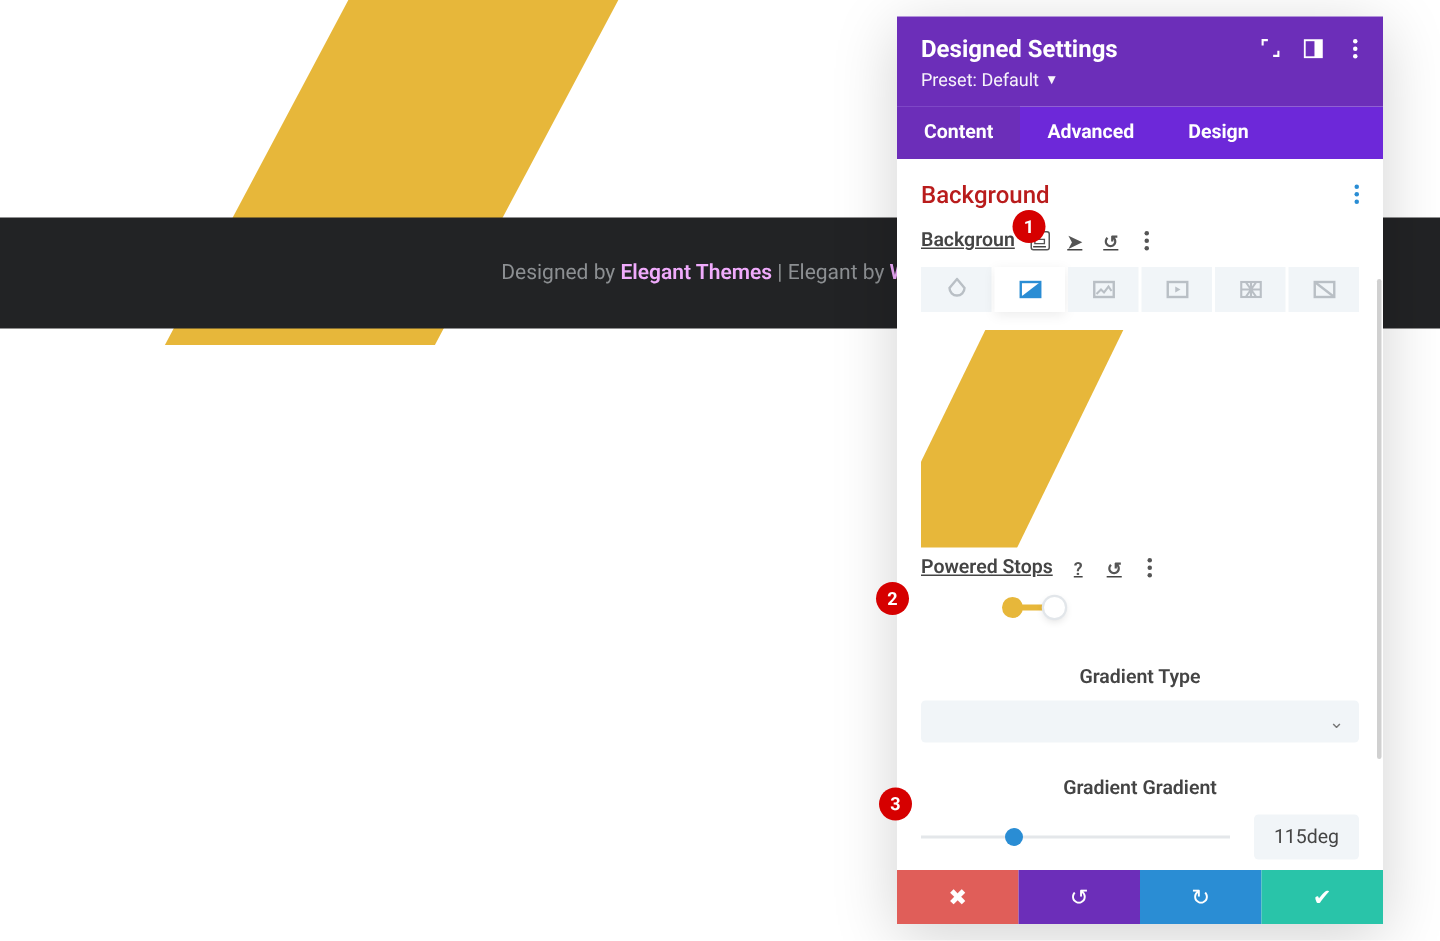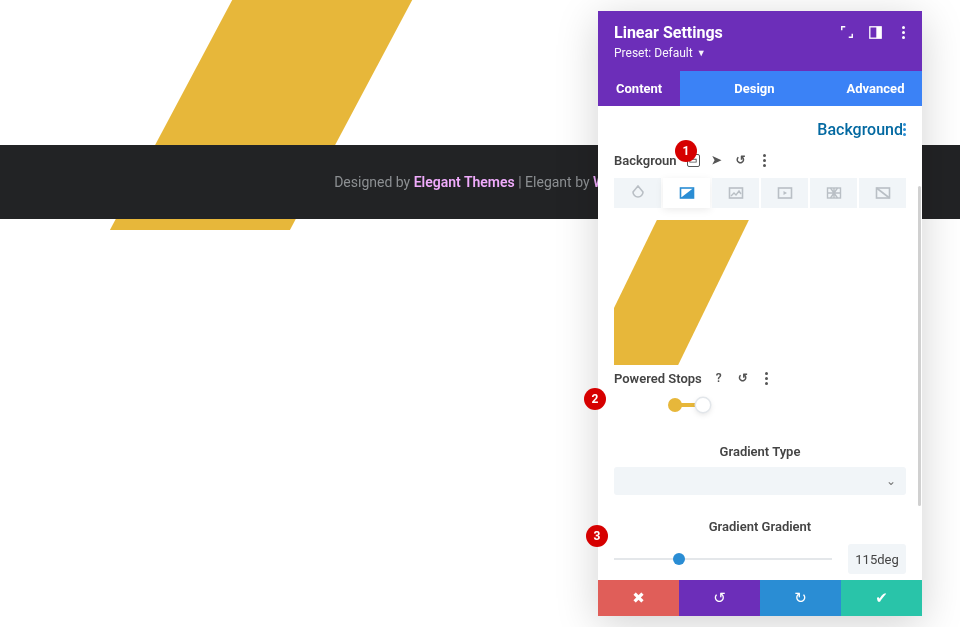--- a/index.html
+++ b/index.html
@@ -16,31 +16,31 @@
   .panel { position:absolute; right:38px; top:11px; width:324px; height:605px; background:#fff; box-shadow:0 8px 40px rgba(0,0,0,.18); display:flex; flex-direction:column; }
   .panel-header { background:#6c2eb9; color:#fff; padding:12px 16px 10px; position:relative; }
   .panel-title { font-size:16px; font-weight:700; }
   .panel-preset { font-size:12px; margin-top:4px; opacity:.95; display:inline-flex; align-items:center; gap:4px; }
   .panel-preset .caret { font-size:9px; }
   .hdr-icons { position:absolute; right:12px; top:14px; display:flex; gap:14px; align-items:center; }
   .hdr-icn { width:14px; height:14px; display:flex; align-items:center; justify-content:center; color:#fff; font-size:14px; line-height:1; }
   .dots-v { display:flex; flex-direction:column; gap:2px; }
   .dots-v span { width:3px; height:3px; background:#fff; border-radius:50%; }
 
-  .tabs { background:#3b82f6; display:flex;gap:36px; }
+  .tabs { background:#6d28d9; display:flex; }
   .tab { flex:none; padding:10px 18px; color:#fff; font-size:13px; font-weight:700; }
   .tab.active { background:#6c2eb9; }
 
   .body { flex:1; overflow:hidden; position:relative; }
   .body-inner { position:absolute; inset:0; padding:14px 16px 0; overflow-y:hidden; }
-  .body-h { color:#0369a1; font-size:16px; font-weight:500; display:flex; align-items:center; justify-content:flex-end; }
+  .body-h { color:#b91c1c; font-size:16px; font-weight:500; display:flex; align-items:center; justify-content:space-between; }
   .dots-vb { display:flex; flex-direction:column; gap:2px; }
   .dots-vb span { width:3px; height:3px; background:#2a8dd4; border-radius:50%; }
 
-  .row-label { margin-top:14px; font-size:13px; color:#444; font-weight:600; display:flex; align-items:flex-start; gap:8px; }
+  .row-label { margin-top:14px; font-size:13px; color:#444; font-weight:600; display:flex; align-items:center; gap:8px;text-decoration:underline; }
   .row-tools { display:inline-flex; gap:10px; align-items:center; margin-left:2px; }
   .tool { width:14px; height:14px; display:flex; align-items:center; justify-content:center; font-size:12px; color:#555; }
   .tool.bordered { border:1px solid #555; border-radius:2px; width:13px; height:13px; font-size:9px; }
   .dots-vs { display:flex; flex-direction:column; gap:2px; }
   .dots-vs span { width:3px; height:3px; background:#555; border-radius:50%; }
 
   .bg-tabs { margin-top:10px; display:flex; gap:2px; }
   .bg-tab { flex:1; height:30px; background:#f1f5f8; display:flex; align-items:center; justify-content:center; }
   .bg-tab.active { background:#fff; box-shadow:0 2px 8px rgba(0,0,0,.08); }
   .bg-tab svg { width:16px; height:16px; }
@@ -57,21 +57,21 @@
 
   .field-label { margin-top:30px; font-size:13px; font-weight:600; color:#444;text-align:center; }
   .select-wrap { margin-top:8px; position:relative; }
   .select { width:100%; height:16px; background:#f1f5f8; border:none; border-radius:3px; padding:14px 10px; font-size:13px; color:#444; appearance:none; }
   .sel-caret { position:absolute; right:10px; top:7px; font-size:12px; color:#777; pointer-events:none; }
 
   .dir-row { margin-top:10px; display:flex; align-items:center; gap:16px; }
   .slider { flex:1; position:relative; height:18px; }
   .slider-track { position:absolute; left:0; right:0; top:8px; height:2px; background:#e4e7ea; }
   .slider-thumb { position:absolute; top:3px; left:30%; width:12px; height:12px; border-radius:50%; background:#2a8dd4; transform:translateX(-50%); }
-  .deg-box { width:58px; height:30px; background:#f1f5f8; border-radius:3px; display:flex; align-items:center; justify-content:center; font-size:13px; color:#444; }
+  .deg-box { width:70px; height:30px; background:#f1f5f8; border-radius:3px; display:flex; align-items:center; justify-content:center; font-size:13px; color:#444; }
 
   .bottom-bar { display:flex; height:36px; }
   .bb { flex:1; display:flex; align-items:center; justify-content:center; color:#fff; font-size:15px; }
   .bb-red   { background:#e05e59; }
   .bb-purple{ background:#6c2eb9; }
   .bb-blue  { background:#2a8dd4; }
   .bb-green { background:#29c4a9; }
 
   
   .badge { position:absolute; width:22px; height:22px; border-radius:50%; background:#d60000; color:#fff; font-size:12px; font-weight:700; display:flex; align-items:center; justify-content:center; z-index:20; }
@@ -91,21 +91,21 @@
   <div class="footer-bar">
     <span>
       <span>Designed by </span><strong>Elegant Themes</strong><span> | Elegant by </span><strong>Word</strong>
     </span>
   </div>
 </div>
 
 <div class="panel">
 
   <div class="panel-header">
-    <div class="panel-title">Linear Settings</div>
+    <div class="panel-title">Designed Settings</div>
     <div class="panel-preset">
       <span>Preset: Default</span>
       <span class="caret">▼</span>
     </div>
     <div class="hdr-icons">
       <span class="hdr-icn">
         <svg viewBox="0 0 16 16" width="14" height="14" fill="none" stroke="#fff" stroke-width="1.6">
           <path d="M2 6V2h4M14 10v4h-4"></path>
         </svg>
       </span>
@@ -120,22 +120,22 @@
             <span></span>
             <span></span>
             <span></span>
           </span>
       </span>
     </div>
   </div>
 
   <div class="tabs">
     <div class="tab active">Content</div>
+    <div class="tab">Advanced</div>
     <div class="tab">Design</div>
-    <div class="tab">Advanced</div>
   </div>
 
   <div class="body">
     <div class="scroll-indicator"></div>
     <div class="body-inner">
 
       <div class="body-h">
         <span>Background</span>
         <span class="dots-vb">
             <span></span>

